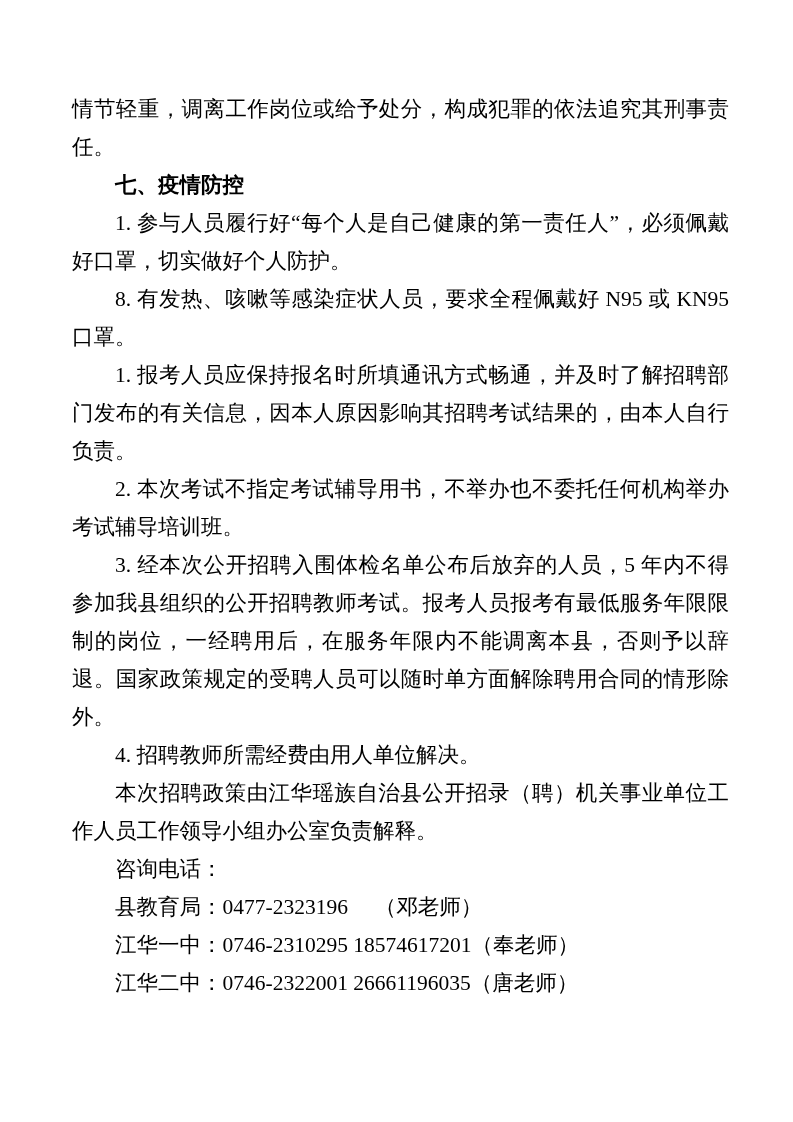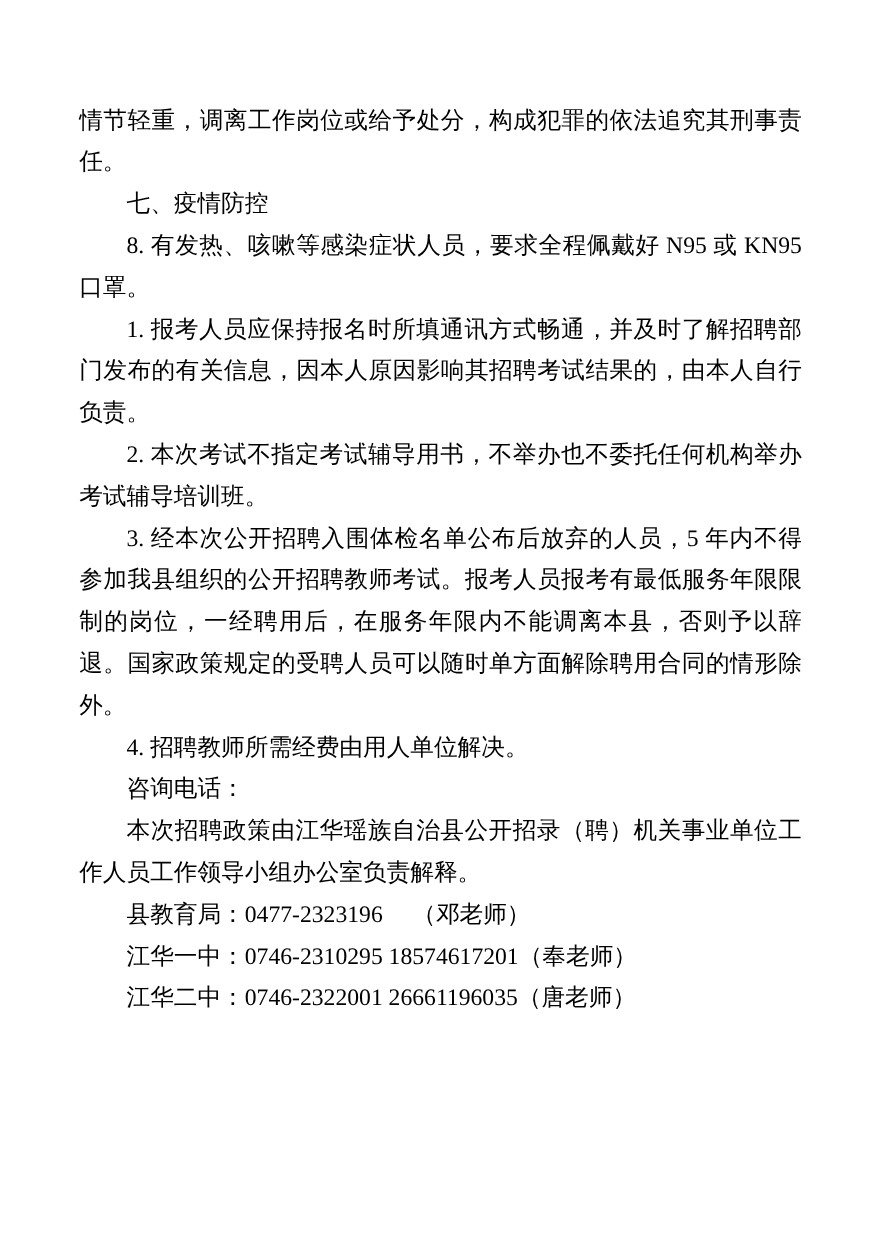--- a/index.html
+++ b/index.html
@@ -27,34 +27,35 @@
     line-height: 38px;
     color: #000000;
     text-align: justify;
     font-family: "Liberation Serif", "DejaVu Serif", serif;
   }
   .doc-content p.indent {
     text-indent: 2em;
   }
   .doc-content p.heading {
     font-family: "Liberation Sans", "DejaVu Sans", sans-serif;
-    font-weight: normal;
+    font-weight: bold;
   }
 </style>
 </head>
 <body>
 
 <div class="page">
   <div class="doc-content" id="doc-content">
       <p class="body">情节轻重，调离工作岗位或给予处分，构成犯罪的依法追究其刑事责任。</p>
       <p class="heading indent">七、疫情防控</p>
+      <p class="body indent">1. 参与人员履行好“每个人是自己健康的第一责任人”，必须佩戴好口罩，切实做好个人防护。</p>
       <p class="body indent">8. 有发热、咳嗽等感染症状人员，要求全程佩戴好 N95 或 KN95 口罩。</p>
       <p class="body indent">1. 报考人员应保持报名时所填通讯方式畅通，并及时了解招聘部门发布的有关信息，因本人原因影响其招聘考试结果的，由本人自行负责。</p>
       <p class="body indent">2. 本次考试不指定考试辅导用书，不举办也不委托任何机构举办考试辅导培训班。</p>
       <p class="body indent">3. 经本次公开招聘入围体检名单公布后放弃的人员，5 年内不得参加我县组织的公开招聘教师考试。报考人员报考有最低服务年限限制的岗位，一经聘用后，在服务年限内不能调离本县，否则予以辞退。国家政策规定的受聘人员可以随时单方面解除聘用合同的情形除外。</p>
       <p class="body indent">4. 招聘教师所需经费由用人单位解决。</p>
+      <p class="body indent">本次招聘政策由江华瑶族自治县公开招录（聘）机关事业单位工作人员工作领导小组办公室负责解释。</p>
       <p class="body indent">咨询电话：</p>
-      <p class="body indent">本次招聘政策由江华瑶族自治县公开招录（聘）机关事业单位工作人员工作领导小组办公室负责解释。</p>
       <p class="body indent">县教育局：0477-2323196 　（邓老师）</p>
       <p class="body indent">江华一中：0746-2310295  18574617201（奉老师）</p>
       <p class="body indent">江华二中：0746-2322001  26661196035（唐老师）</p>
     </div>
 </div>
 
 </body></html>

